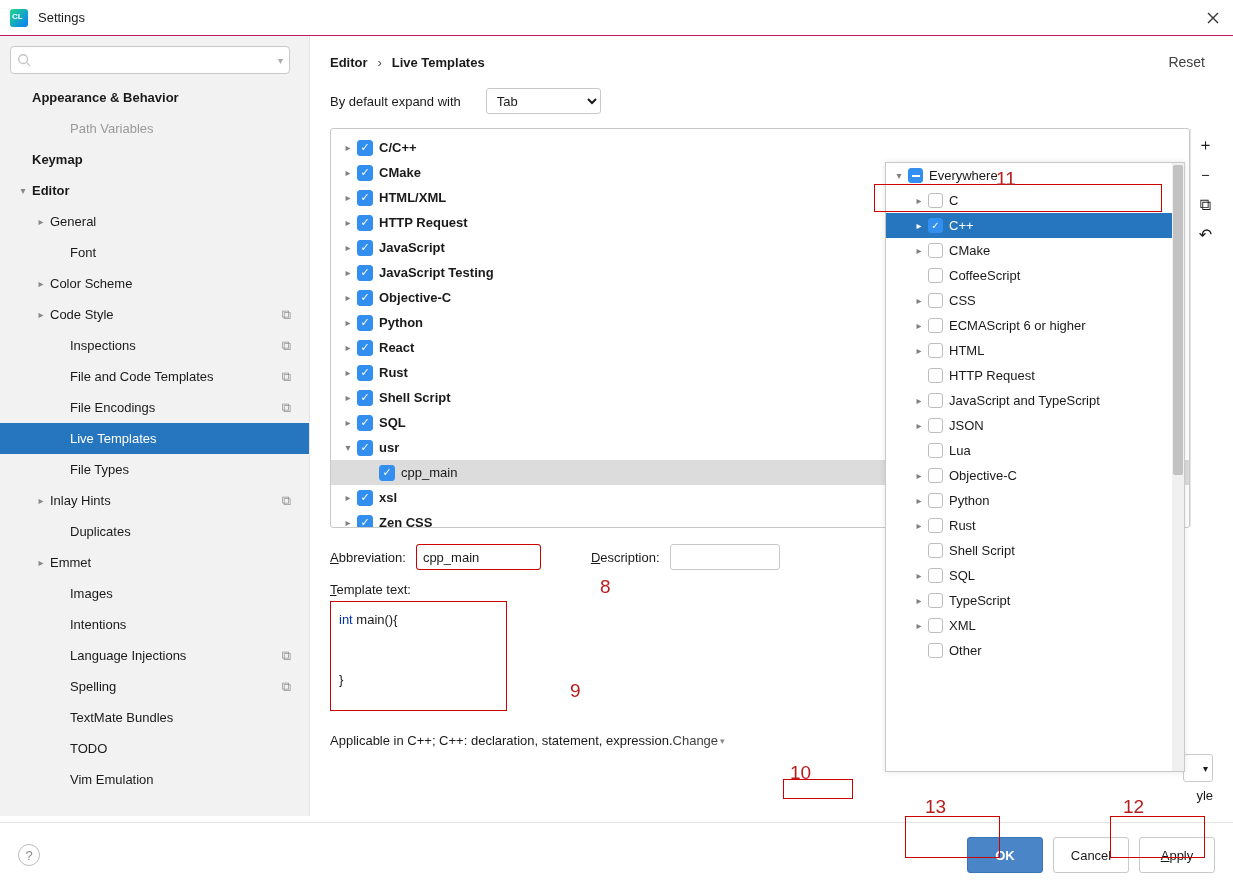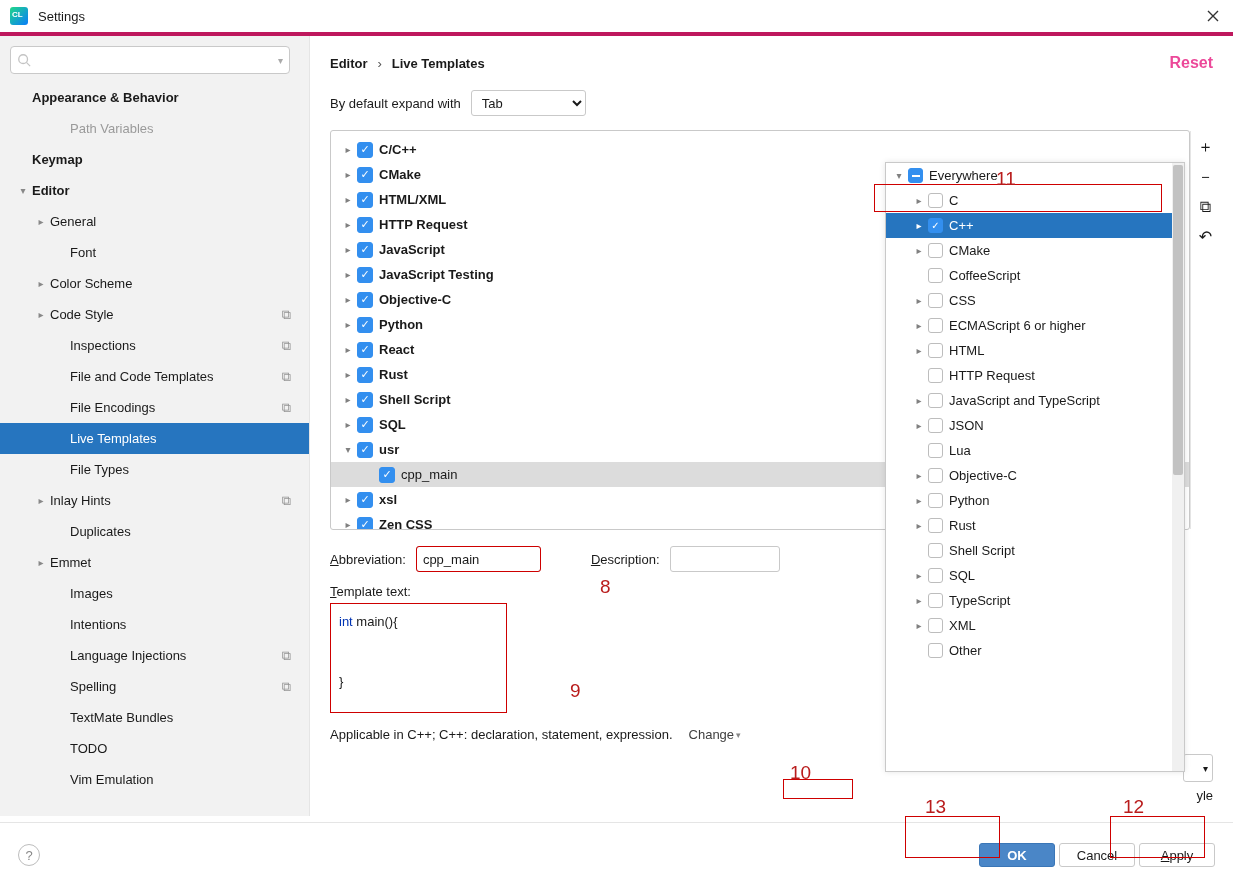--- a/index.html
+++ b/index.html
@@ -1,17 +1,17 @@
 <!DOCTYPE html>
 <html><head>
 <meta charset="utf-8">
 <style>
 * { box-sizing: border-box; margin: 0; padding: 0; font-family: -apple-system, "Segoe UI", Arial, sans-serif; font-size: 13px; color: #1a1a1a; }
 body { background: #fff; width: 1233px; height: 889px; overflow: hidden; position: relative; }
-.titlebar { height: 36px; display: flex; align-items: center; padding: 0 10px; border-bottom: 4px solid #be185d; }
+.titlebar { height: 36px; display: flex; align-items: center; padding: 0 10px; border-bottom: 1px solid #be185d; }
 .titlebar .app-icon { width: 18px; height: 18px; margin-right: 10px; background: linear-gradient(135deg,#21d789,#087cfa); border-radius: 3px; position: relative; }
 .titlebar .app-icon::after { content: "CL"; font-size: 8px; font-weight: bold; color: #fff; position: absolute; top: 3px; left: 2px; }
 .titlebar .title { font-size: 13px; }
 .titlebar .close { margin-left: auto; width: 20px; height: 20px; display: flex; align-items: center; justify-content: center; cursor: pointer; }
 .titlebar .close svg { width: 12px; height: 12px; }
 .main { display: flex; height: 780px; }
 .sidebar { width: 310px; background: #f2f2f2; border-right: 1px solid #e5e5e5; display: flex; flex-direction: column; }
 .search-wrap { padding: 10px 10px 8px 10px; }
 .searchbox { width: 280px; height: 28px; border: 1px solid #c9c9c9; border-radius: 4px; background: #fff; display: flex; align-items: center; padding: 0 6px; }
 .searchbox svg { width: 14px; height: 14px; opacity: .5; margin-right: 4px; }
@@ -20,25 +20,25 @@
 .tree-item { display: flex; align-items: center; height: 31px; padding-left: 16px; cursor: pointer; position: relative; }
 .tree-item.bold > .label { font-weight: 700; }
 .tree-item.depth-1 { padding-left: 34px; }
 .tree-item.depth-2 { padding-left: 54px; }
 .tree-item .arrow { width: 14px; display: inline-flex; justify-content: center; color: #888; font-size: 10px; }
 .tree-item .label { margin-left: 2px; }
 .tree-item.selected { background: #2675bf; }
 .tree-item.selected .label { color: #fff; font-weight: 400; }
 .tree-item .sub-icon { margin-left: auto; margin-right: 18px; opacity: .45; }
 .content { flex: 1; display: flex; flex-direction: column; padding: 18px 0 0 20px; position: relative; }
-.breadcrumb-row { display: flex; align-items: center; padding-right: 20px; }
+.breadcrumb-row { display: flex; align-items: center; padding-right: 28px; }
 .breadcrumb { font-size: 14px; font-weight: 700; }
 .bc-sep { margin: 0 6px; color: #555; font-weight: 400; }
-.reset { margin-left: auto; color: #ec4899; font-weight: 700; cursor: pointer; font-size: 16px; }
-.expand-row { margin-top: 18px; display: flex; align-items: center; gap: 10px; }
+.reset { margin-left: auto; color: #404040; font-weight: 400; cursor: pointer; font-size: 14px; }
+.expand-row { margin-top: 18px; display: flex; align-items: center; gap: 25px; }
 .expand-row select { height: 26px; width: 115px; border: 1px solid #c9c9c9; border-radius: 3px; padding: 0 6px; background: #fff; }
 .templates-panel { margin-top: 14px; border: 1px solid #c9c9c9; border-radius: 3px; height: 400px; display: flex; position: relative; width: 860px; }
 .tpl-left { flex: 1; overflow-y: auto; padding: 6px 0; }
 .tpl-row { display: flex; align-items: center; height: 25px; padding-left: 10px; cursor: pointer; }
 .tpl-row .tarrow { width: 14px; color: #808080; font-size: 10px; display: inline-flex; justify-content: center; }
 .tpl-row .tchk { width: 16px; height: 16px; border: 1px solid #338fef; background: #338fef; border-radius: 3px; margin: 0 6px 0 2px; display: inline-flex; align-items: center; justify-content: center; }
 .tpl-row .tchk::after { content: "✓"; color: #fff; font-size: 11px; }
 .tpl-row .tlabel { font-weight: 700; }
 .tpl-row.child { padding-left: 46px; }
 .tpl-row.child .tlabel { font-weight: 400; }
@@ -58,30 +58,30 @@
 .ctx-item.selected { background: #2675bf; }
 .ctx-item.selected span, .ctx-item.selected .carrow { color: #fff; }
 .ctx-item.depth-1 { padding-left: 26px; }
 .form-row { display: flex; align-items: center; margin-top: 16px; gap: 10px; }
 .u { text-decoration: underline; }
 .text-inp { height: 26px; border: 1px solid #c9c9c9; border-radius: 3px; padding: 0 6px; background: #fff; }
 .abbr-inp { width: 125px; outline: 1px solid #ce0000; outline-offset: -1px; border: 1px solid #c9c9c9; }
 .tpl-text-label { margin-top: 12px; }
 .code-box { width: 177px; height: 110px; border: 1px solid #ce0000; margin-top: 4px; padding: 6px 8px; font-family: "Consolas", monospace; font-size: 17px; white-space: pre; background: #fff; position: relative; }
 .code-box .kw { color: #0033b3; }
-.applicable-row { margin-top: 14px; display: flex; align-items: center; gap: 16px; }
+.applicable-row { margin-top: 22px; display: flex; align-items: center; gap: 0; }
 .change-link { color: #404040; cursor: pointer; display: inline-flex; align-items: center; }
 .change-link::after { content: "▾"; font-size: 9px; margin-left: 2px; color: #888; }
 .annot { position: absolute; color: #b91c1c; font-size: 19px; pointer-events: none; z-index: 10; }
 .annot-box { position: absolute; border: 1px solid #ce0000; pointer-events: none; z-index: 9; }
 .style-combo { position: absolute; right: 20px; top: 718px; height: 28px; width: 30px; border: 1px solid #c9c9c9; border-radius: 3px; display: flex; align-items: center; justify-content: flex-end; padding-right: 4px; background: #fff; font-size: 10px; }
 .style-label { position: absolute; right: 20px; top: 752px; font-size: 13px; }
 .footer { height: 65px; border-top: 1px solid #e5e5e5; display: flex; align-items: center; padding: 0 18px; margin-top: 6px; }
 .help-icon { width: 22px; height: 22px; border: 1px solid #bdbdbd; border-radius: 50%; display: flex; align-items: center; justify-content: center; color: #888; cursor: pointer; }
-.btn { height: 24px; min-width: 76px; border: 1px solid #c9c9c9; border-radius: 3px; background: #fff; padding: 0 16px; cursor: pointer; margin-left: 4px; }
+.btn { height: 36px; min-width: 76px; border: 1px solid #c9c9c9; border-radius: 3px; background: #fff; padding: 0 16px; cursor: pointer; margin-left: 10px; }
 .btn.primary { background: #4a86c7; color: #fff; border-color: #3a76b7; font-weight: 700; }
 .footer .spacer { flex: 1; }
 </style>
 </head>
 <body>
 
 <div class="titlebar">
   <span class="app-icon"></span>
   <span class="title">Settings</span>
   <span class="close">

